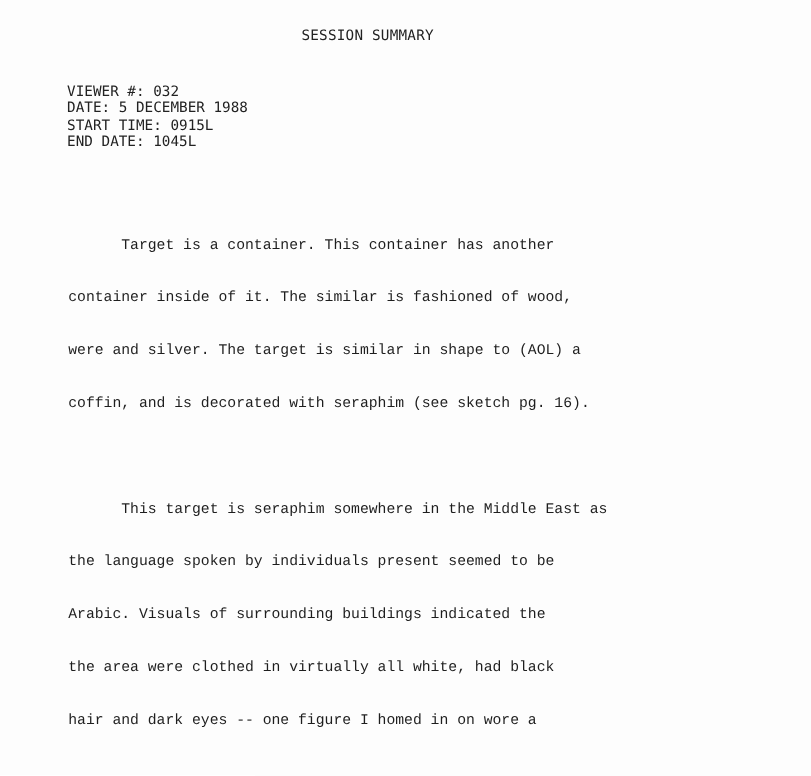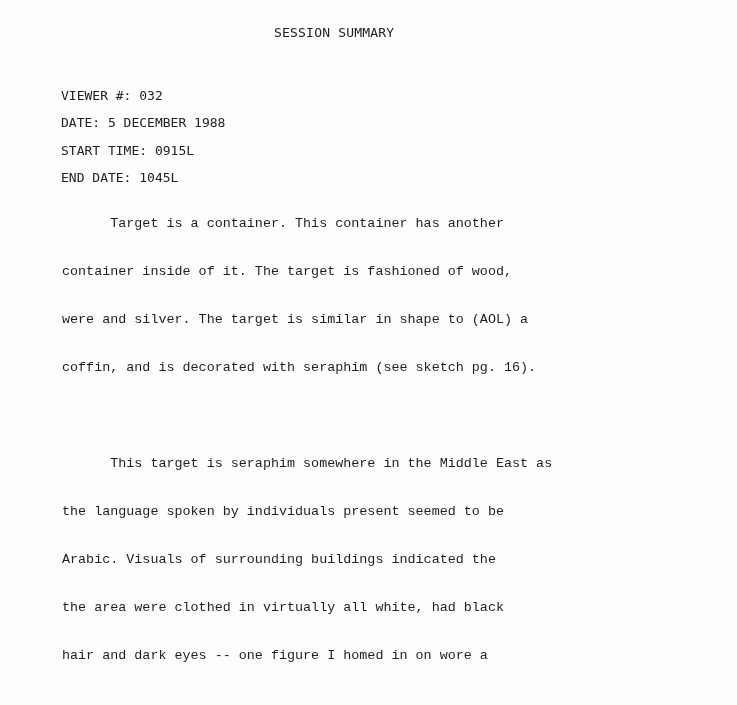--- a/index.html
+++ b/index.html
@@ -38,21 +38,20 @@
       left: 61px;
       top: 76px;
       font-family: "DejaVu Sans Mono", "Liberation Mono", monospace;
       font-size: 13px;
       line-height: 15.3px;
       color: #222;
     }
     .meta-line {
       white-space: pre;
       display: block;
-      margin-top: 12px;
     }
     .body-text {
       position: absolute;
       left: 62px;
       top: 184px;
       width: 590px;
       font-family: "Liberation Mono", "DejaVu Sans Mono", monospace;
       font-size: 13.4px;
       line-height: 16px;
       color: #1e1e1e;
@@ -77,21 +76,21 @@
     <span class="meta-line">VIEWER #: 032</span>
     <span class="meta-line">DATE: 5 DECEMBER 1988</span>
     <span class="meta-line">START TIME: 0915L</span>
     <span class="meta-line">END DATE: 1045L</span>
   </div>
 
   <div class="body-text">
 
     <div class="para">
       <span class="para-line">      Target is a container. This container has another</span>
-      <span class="para-line">container inside of it. The target is fashioned of wood,</span>
+      <span class="para-line">container inside of it. The similar is fashioned of wood,</span>
       <span class="para-line">were and silver. The target is similar in shape to (AOL) a</span>
       <span class="para-line">coffin, and is decorated with seraphim (see sketch pg. 16).</span>
     </div>
 
     <div class="para">
       <span class="para-line">      This target is seraphim somewhere in the Middle East as</span>
       <span class="para-line">the language spoken by individuals present seemed to be</span>
       <span class="para-line">Arabic. Visuals of surrounding buildings indicated the</span>
       <span class="para-line">the area were clothed in virtually all white, had black</span>
       <span class="para-line">hair and dark eyes -- one figure I homed in on wore a</span>

